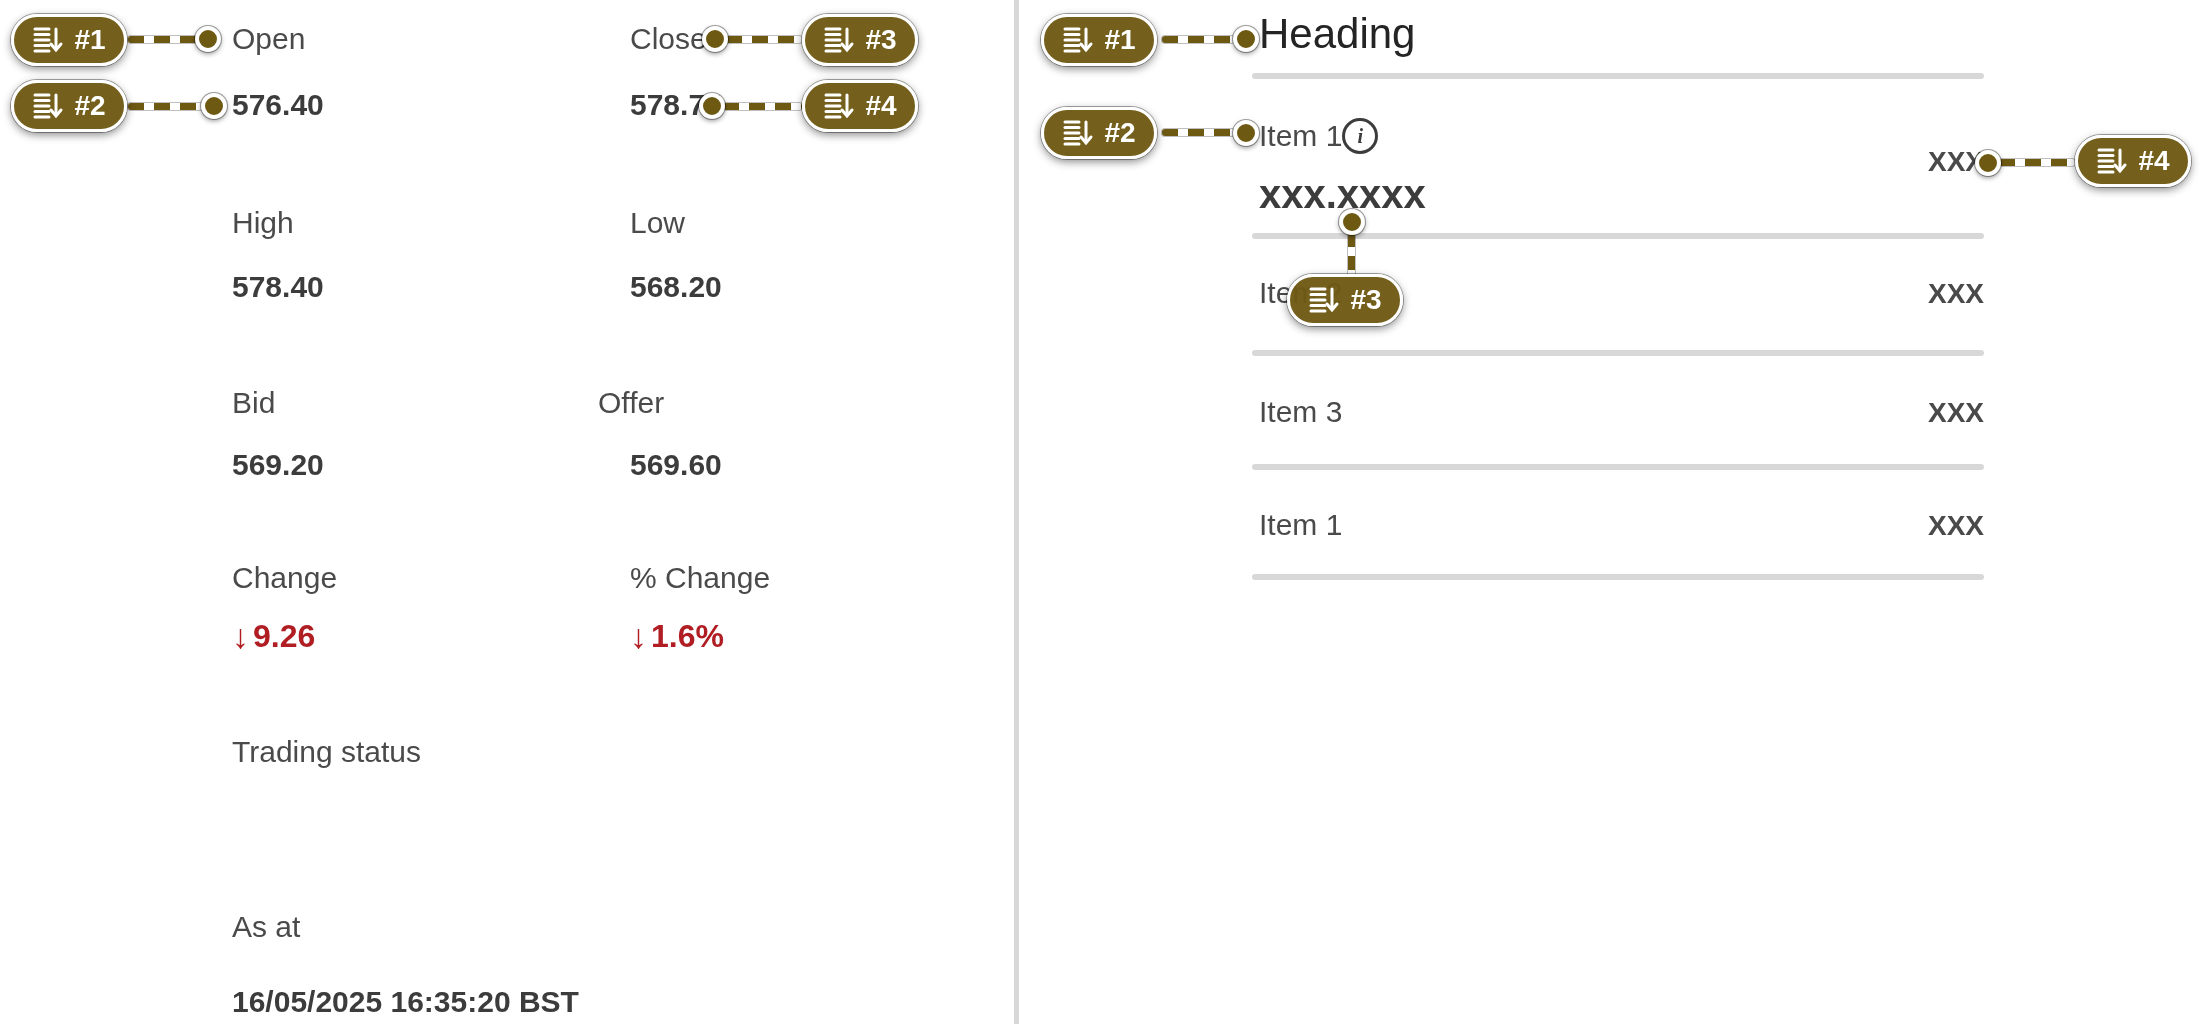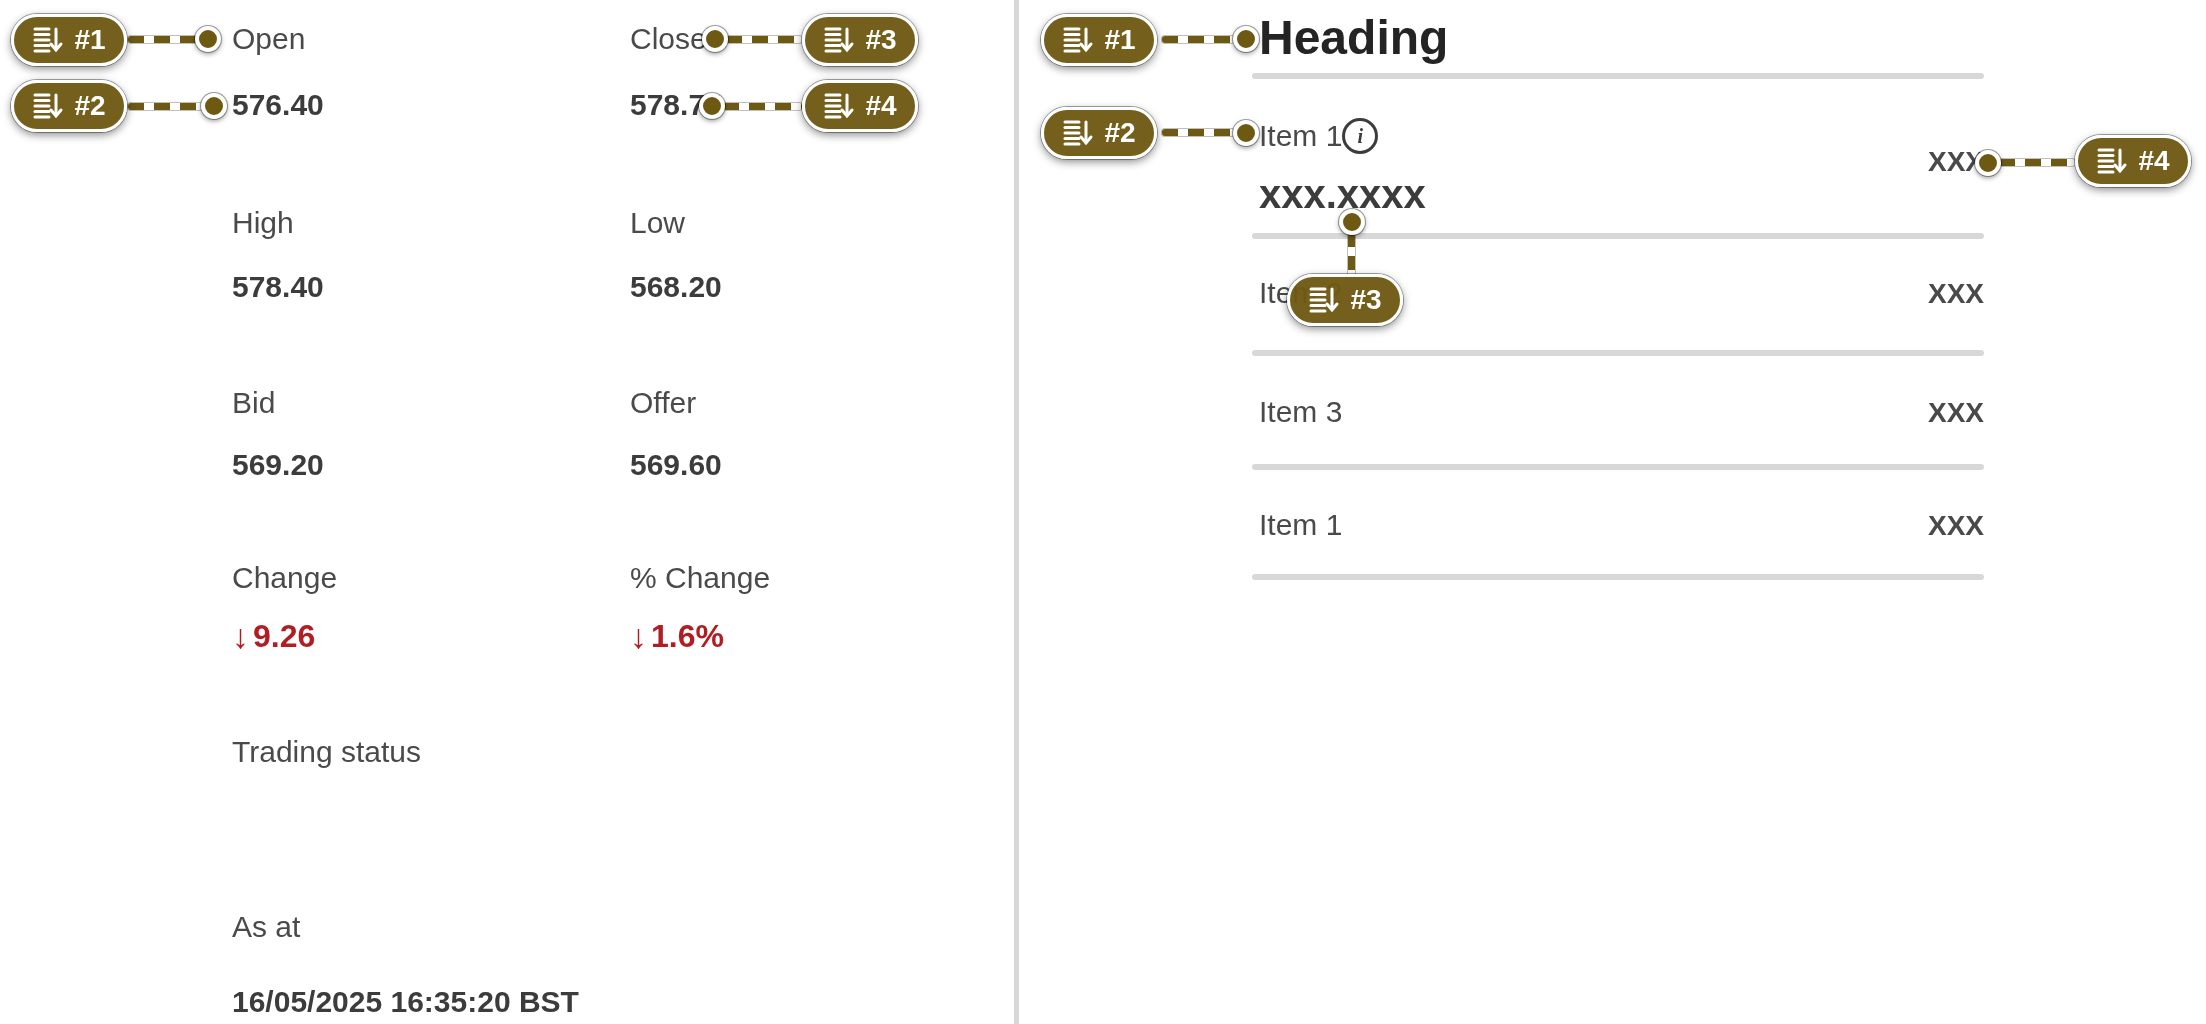--- a/index.html
+++ b/index.html
@@ -5,21 +5,21 @@
   html,body{margin:0;padding:0;}
   body{
     width:2206px;height:1024px;position:relative;background:#ffffff;
     font-family:"Liberation Sans", sans-serif;color:#3c3c3c;overflow:hidden;
   }
   .abs{position:absolute;}
   .label{font-size:30px;color:#4a4a4a;font-weight:400;white-space:nowrap;}
   .value{font-size:30px;color:#3c3c3c;font-weight:700;white-space:nowrap;}
   .red-value{font-size:32px;color:#b01e23;font-weight:700;white-space:nowrap;display:flex;align-items:center;gap:4px;}
   .red-arrow{font-size:34px;font-weight:700;}
-  .heading{font-size:48px;color:#242424;font-weight:700;white-space:nowrap;}
+  .heading{font-size:42px;color:#242424;font-weight:400;white-space:nowrap;}
   .item-label{font-size:30px;color:#4a4a4a;font-weight:400;white-space:nowrap;display:flex;align-items:center;}
   .item-value{font-size:28px;color:#4a4a4a;font-weight:700;white-space:nowrap;text-align:right;}
   .sub-value{font-size:40px;color:#3c3c3c;font-weight:700;white-space:nowrap;}
   .divider-h{height:6px;background:#d8d8d8;border-radius:3px;}
   .divider-v{width:5px;background:#d8d8d8;}
   .info-icon{
     display:inline-flex;align-items:center;justify-content:center;
     width:30px;height:30px;border:3px solid #3c3c3c;border-radius:50%;
     font-size:20px;font-weight:700;color:#3c3c3c;font-family:"Liberation Serif", serif;font-style:italic;
   }
@@ -61,21 +61,21 @@
   <div class="abs label" style="left:630px;top:22px;">Close</div>
   <div class="abs value" style="left:232px;top:88px;">576.40</div>
   <div class="abs value" style="left:630px;top:88px;">578.75</div>
 
   <div class="abs label" style="left:232px;top:206px;">High</div>
   <div class="abs label" style="left:630px;top:206px;">Low</div>
   <div class="abs value" style="left:232px;top:270px;">578.40</div>
   <div class="abs value" style="left:630px;top:270px;">568.20</div>
 
   <div class="abs label" style="left:232px;top:386px;">Bid</div>
-  <div class="abs label" style="left:630px;top:386px;">Offer</div>
+  <div class="abs label" style="left:598px;top:386px;">Offer</div>
   <div class="abs value" style="left:232px;top:448px;">569.20</div>
   <div class="abs value" style="left:630px;top:448px;">569.60</div>
 
   <div class="abs label" style="left:232px;top:561px;">Change</div>
   <div class="abs label" style="left:630px;top:561px;">% Change</div>
 
   <div class="abs red-value" style="left:232px;top:617px;">
     <span class="red-arrow">↓</span>
       <span>9.26</span>
   </div>

